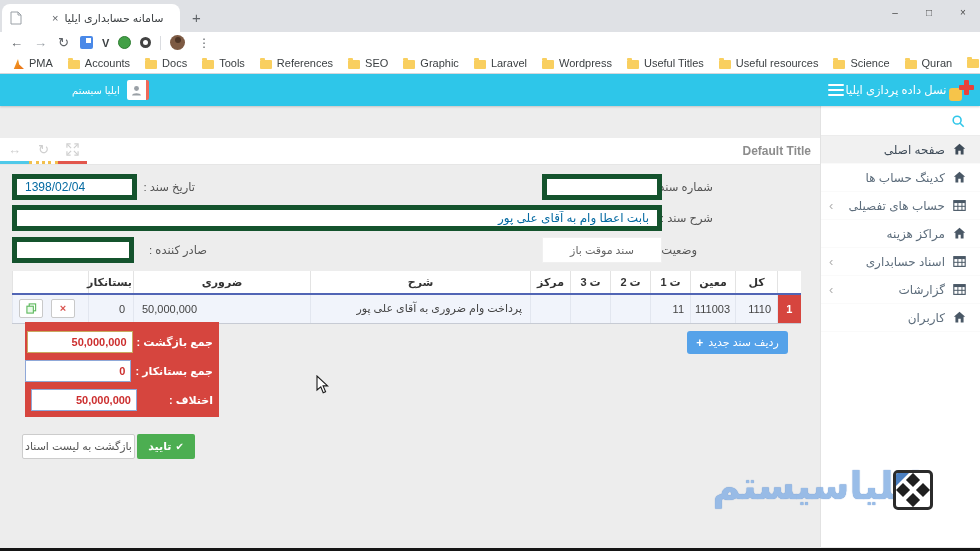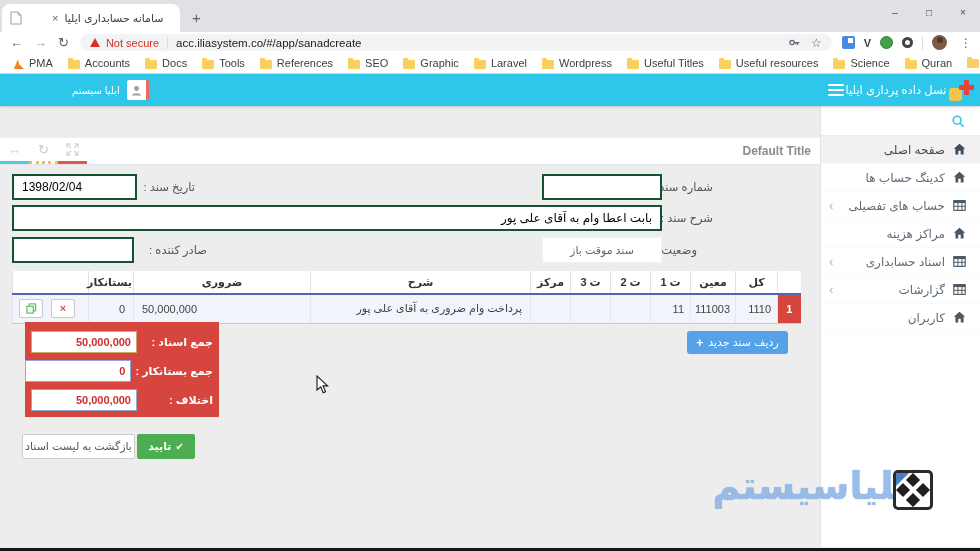--- a/index.html
+++ b/index.html
@@ -81,22 +81,22 @@
   .pagebar{position:absolute;top:32px;left:0;width:820px;height:27px;background:#fff;
            border-bottom:1px solid #e6e6e6;display:flex;align-items:stretch;}
   .ptab{width:29px;display:flex;align-items:center;justify-content:center;color:#cfcfcf;font-size:13px;}
   .ptab1{border-bottom:3px solid #4fc9e9;}
   .ptab2{border-bottom:3px dotted #f2c04d;}
   .ptab3{border-bottom:3px solid #e2574d;}
   .pagetitle{margin-left:auto;font-size:12px;font-weight:bold;color:#8c8c8c;line-height:26px;padding-right:9px;}
 
   
   .flabel{position:absolute;font-size:11.5px;color:#555;direction:rtl;white-space:nowrap;}
-  .finput{position:absolute;height:26px;border:2px solid #14532d;background:#fff;font-size:12px;
-          color:#000000;padding:6px 8px;font-family:inherit;}
+  .finput{position:absolute;height:26px;border:5px solid #14532d;background:#fff;font-size:12px;
+          color:#0369a1;padding:6px 8px;font-family:inherit;}
   .statusbox{position:absolute;height:26px;background:#fff;border:1px solid #f0f0f0;font-size:11px;
              color:#666;display:flex;align-items:center;justify-content:center;direction:rtl;}
 
   
   .sanad-table{position:absolute;top:165px;left:12px;width:788px;border-collapse:collapse;table-layout:fixed;}
   .sanad-table th{background:#fff;border-bottom:2px solid #5165b5;border-left:1px solid #e3e3e3;
                   font-size:11px;color:#333;height:23px;font-weight:bold;text-align:center;margin-left:40px;}
   .sanad-table td{background:#f1f4fb;border-bottom:1px solid #c7cbd4;border-left:1px solid #e2e6ef;
                   font-size:11px;color:#444;height:29px;}
   .c-num{background:#d6453e !important;color:#fff !important;font-weight:bold;text-align:center;}
@@ -165,33 +165,20 @@
     <span>–</span>
     <span>□</span>
     <span>×</span>
   </div>
 </div>
 
 <div class="addressbar">
   <span class="navic">←</span>
   <span class="navic fwd">→</span>
   <span class="navic">↻</span>
-  <div class="urlpill">
-    <span class="warn-tri"></span>
-    <span class="notsecure">Not secure</span>
-    <span class="pill-sep"></span>
-    <span class="url">acc.iliasystem.co/#/app/sanadcreate</span>
-    <span class="key-ic">
-      <svg width="13" height="13" viewBox="0 0 16 16">
-          <circle cx="5" cy="8" r="2.6" fill="none" stroke="#5f6368" stroke-width="1.5"></circle>
-          <path d="M7.5 8 H14 M12 8 V11 M9.8 8 V10" stroke="#5f6368" stroke-width="1.5" fill="none"></path>
-        </svg>
-    </span>
-    <span class="star">☆</span>
-  </div>
   <div class="exts">
     <span class="ext-translate"></span>
     <span class="ext-v">V</span>
     <span class="ext-idm"></span>
     <span class="ext-swirl"></span>
     <span class="ext-sep"></span>
     <span class="profile"></span>
     <span class="dots">⋮</span>
   </div>
 </div>
@@ -366,21 +353,21 @@
     </tbody>
       </table>
 
     <div class="btn-newrow">
       <span class="plus">+</span>
       <span class="nr-label">ردیف سند جدید</span>
     </div>
 
     <div class="totals">
       <div class="t-row">
-        <span class="t-label">جمع اسناد :</span>
+        <span class="t-label">جمع بازگشت :</span>
         <input class="t-input t-debit" value="50,000,000" style="">
       </div>
       <div class="t-row">
         <span class="t-label">جمع بستانکار :</span>
         <input class="t-input t-blue" value="0" style="">
       </div>
       <div class="t-row">
         <span class="t-label">اختلاف :</span>
         <input class="t-input t-blue" value="50,000,000" style="">
       </div>

